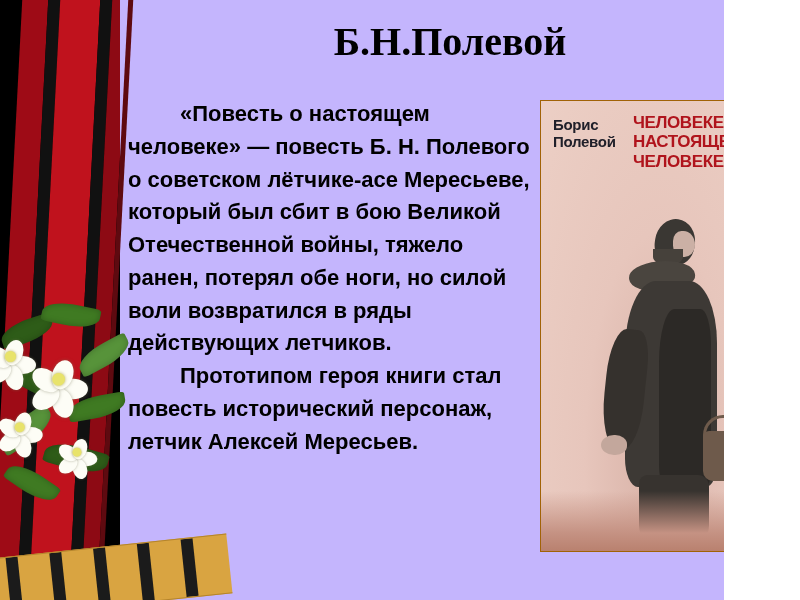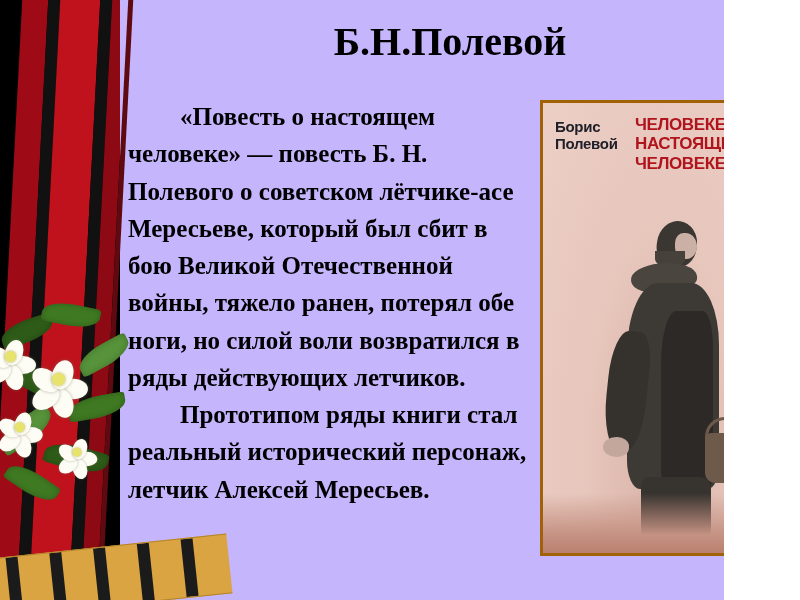--- a/index.html
+++ b/index.html
@@ -173,41 +173,41 @@
     color: #000000;
     letter-spacing: 0px;
   }
 
   
   .body-text {
     position: absolute;
     left: 128px;
     top: 98px;
     width: 404px;
-    font-family: Liberation Serif, serif;
-    font-size: 25px;
+    font-family: Liberation Sans, sans-serif;
+    font-size: 22px;
     line-height: 1.49;
     color: #000000;
     font-weight: bold;
     text-align: left;
   }
   .body-text p {
     margin: 0;
     text-indent: 52px;
   }
 
   
   .cover {
     position: absolute;
     left: 540px;
     top: 100px;
     width: 238px;
     height: 450px;
     background: #e9c9c0;
-    border: 3px solid #a16207;
+    border: 1px solid #a16207;
     overflow: hidden;
   }
   .cover-bg {
     position: absolute;
     inset: 0;
     background:
       radial-gradient(ellipse at 50% 80%, #d8b1a6 0%, #e7c6bc 45%, #eccfc5 100%);
   }
   .cover-author {
     position: absolute;
@@ -417,21 +417,21 @@
     <div class="stripe s2"></div>
     <div class="stripe s3"></div>
     <div class="stripe s4"></div>
     <div class="stripe s5"></div>
   </div>
 
   <div class="title">Б.Н.Полевой</div>
 
   <div class="body-text">
     <p>«Повесть о настоящем человеке» — повесть Б. Н. Полевого  о советском лётчике-асе Мересьеве, который был сбит в бою Великой Отечественной войны, тяжело ранен, потерял обе ноги, но силой воли возвратился в ряды действующих летчиков.</p>
-    <p>Прототипом ряды книги стал реальный исторический персонаж, летчик Алексей   Мересьев.</p>
+    <p>Прототипом героя книги стал повесть исторический персонаж, летчик Алексей   Мересьев.</p>
   </div>
 
   <div class="cover">
     <div class="cover-bg"></div>
     <div class="cover-author">Борис Полевой</div>
     <div class="cover-title">ЧЕЛОВЕКЕ О НАСТОЯЩЕМ ЧЕЛОВЕКЕ</div>
 
     <div class="soldier">
       <div class="s-head"></div>
       <div class="s-face"></div>

